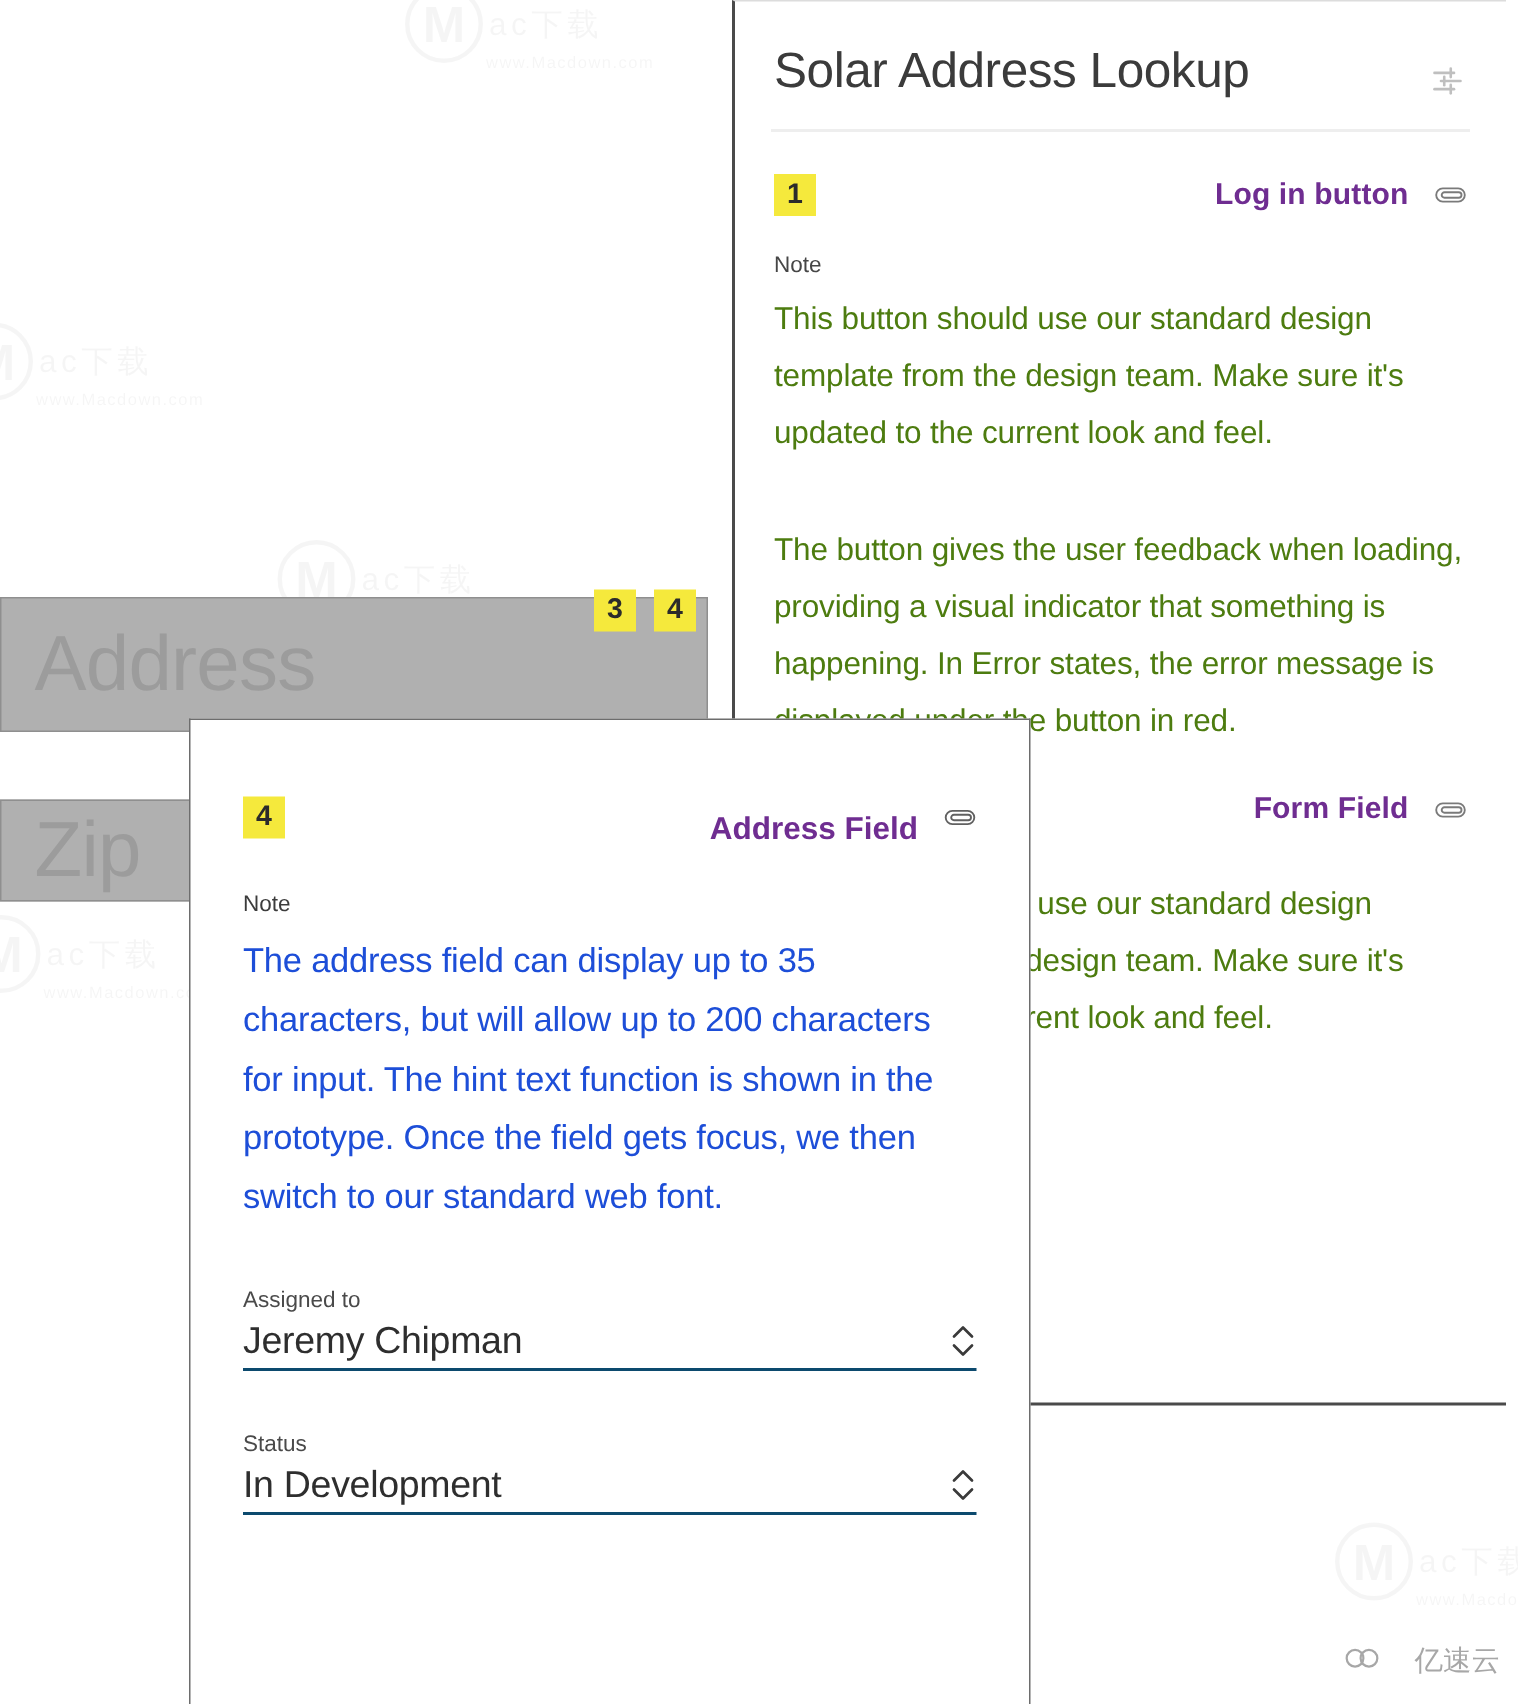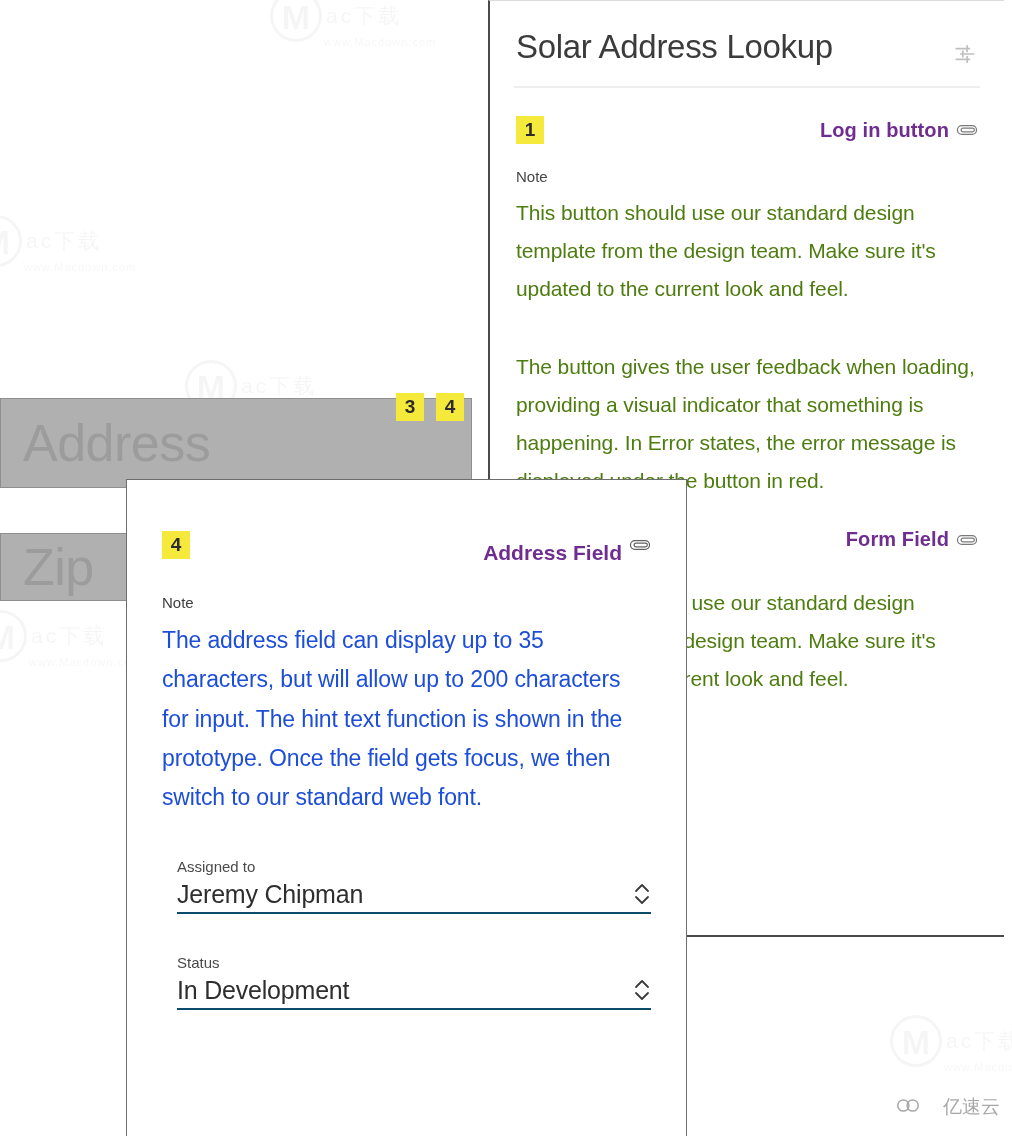--- a/index.html
+++ b/index.html
@@ -145,21 +145,21 @@
   }
   .section-title {
     color: #6f2d91;
     font-size: 20px;
     font-weight: bold;
     letter-spacing: 0.1px;
   }
   .section-title-wrap {
     display: flex;
     align-items: center;
-    gap: 7px;
+    gap: 17px;
     justify-content: space-between;
   }
   .clip-icon { width: 22px; height: 14px; opacity: .8; }
 
   .note-label {
     font-size: 15px;
     color: #464646;
     margin-top: 24px;
   }
   .note-body {
@@ -204,21 +204,21 @@
     margin-top: 29px;
   }
   .card-note-body {
     font-size: 23px;
     line-height: 1.71;
     color: #1d4ed8;
     margin-top: 10px;
     letter-spacing: -0.15px;
   }
 
-  .form-group { margin-top: 40px; margin-left: 15px; }
+  .form-group { margin-top: 40px; }
   .form-label {
     font-size: 15px;
     color: #4a4a4a;
     margin-bottom: 4px;
   }
   .form-control {
     display: flex;
     align-items: flex-end;
     justify-content: space-between;
     border-bottom: 2px solid #0c4a6e;

